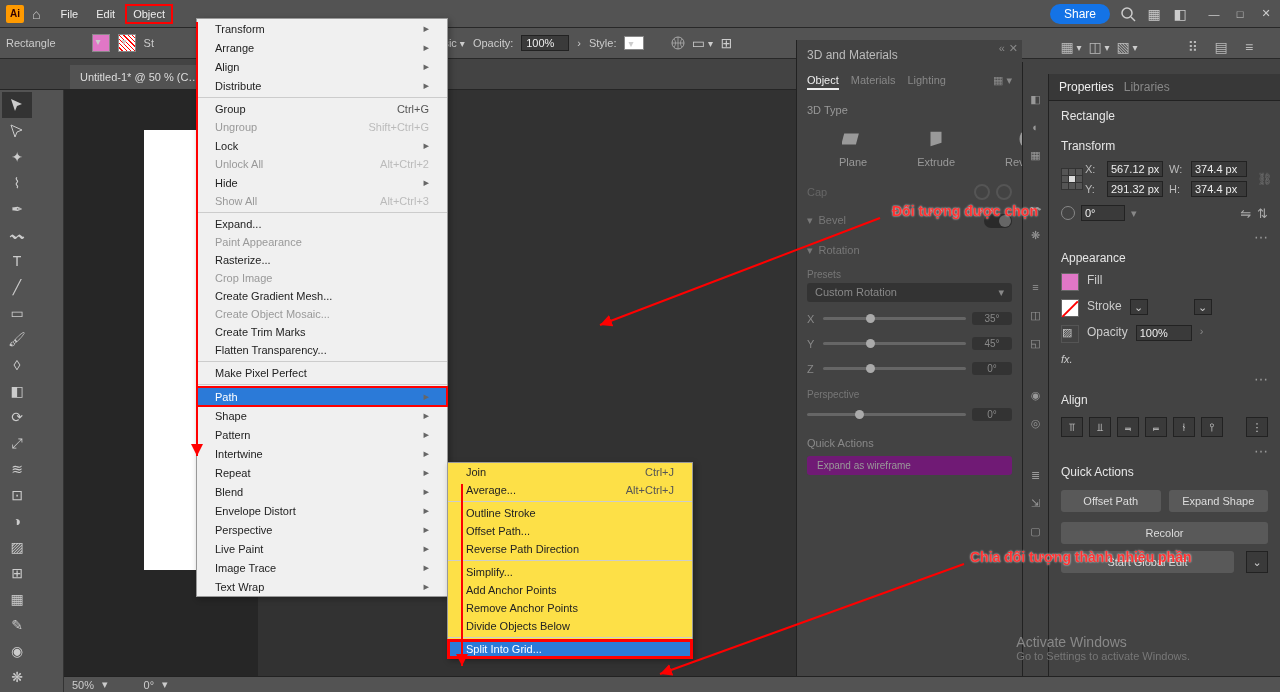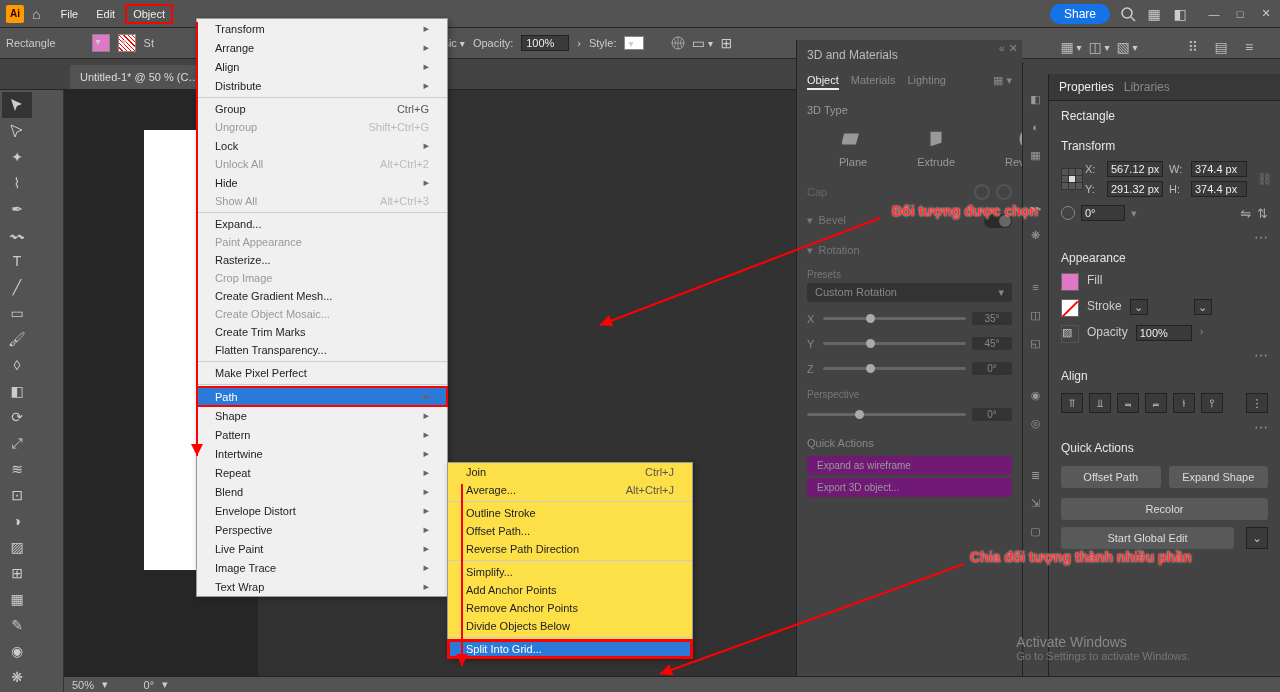--- a/index.html
+++ b/index.html
@@ -473,21 +473,20 @@
       <div class="slider"></div>
       <div class="slider-val">0°</div>
     </div>
   <div style="color:#777;padding:8px 10px 2px;font-size:10px">Perspective</div>
   <div class="slider-row">
       <div class="slider" style="margin-left:0"></div>
       <div class="slider-val">0°</div>
     </div>
   <div style="color:#888;padding:10px 10px 4px;font-size:11px">Quick Actions</div>
   <div class="qa-btn">Expand as wireframe</div>
-  <div class="qa-btn">Export 3D object...</div>
 </div>
 
 <div class="rail">
   <div class="rail-ico">◧</div>
   <div class="rail-ico">◐</div>
   <div class="rail-ico">▦</div>
   <div style="height:14px"></div>
   <div class="rail-ico">〰</div>
   <div class="rail-ico">❋</div>
   <div style="height:14px"></div>
@@ -555,20 +554,21 @@
     <div class="small-dd">⌄</div>
     <div style="width:30px"></div>
     <div class="small-dd">⌄</div>
   </div>
   <div class="app-row">
     <div class="app-sw app-op">▨</div>
     <span class="app-lbl">Opacity</span>
     <input class="op-inp" value="100%" style="">
     <span style="color:#888">›</span>
   </div>
+  <div class="fx-row">fx.</div>
   <div style="position:relative;height:14px">
       <span class="more-dots">⋯</span>
     </div>
 
   <div class="sec-lbl">Align</div>
   <div class="align-row">
     <div class="al-btn">⫪</div>
     <div class="al-btn">⫫</div>
     <div class="al-btn">⫬</div>
     <div class="al-btn">⫭</div>

